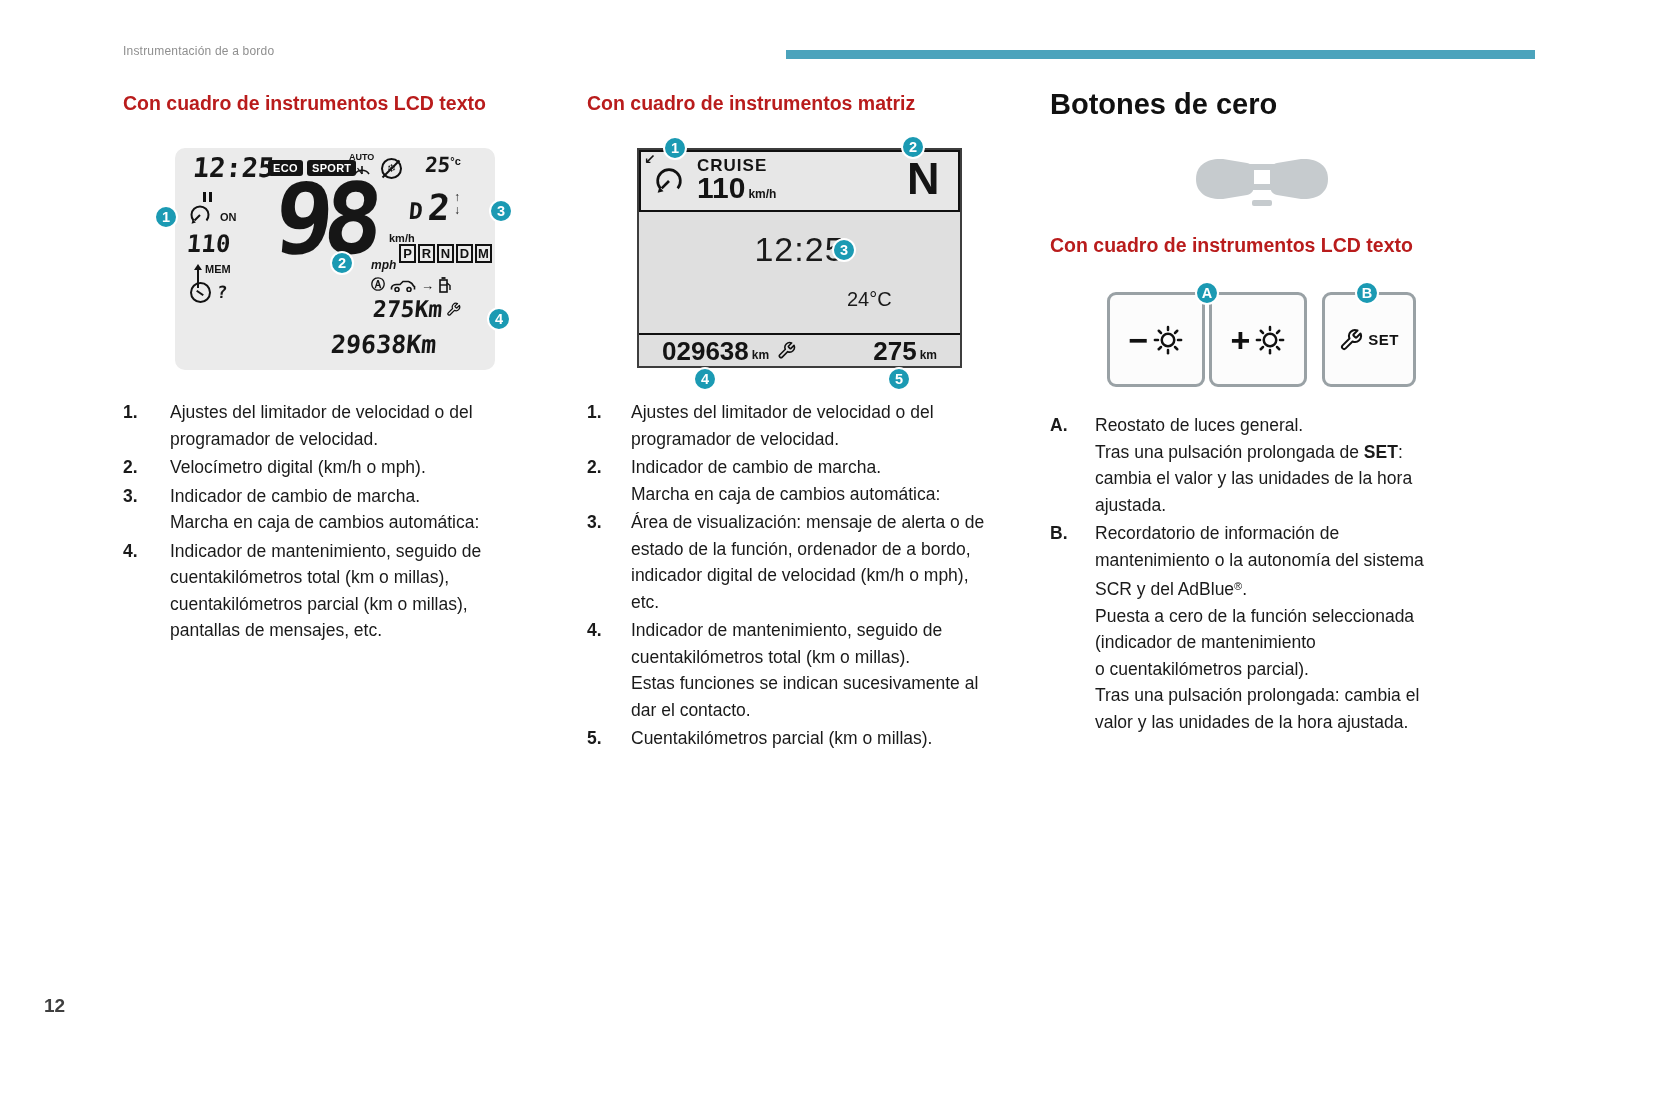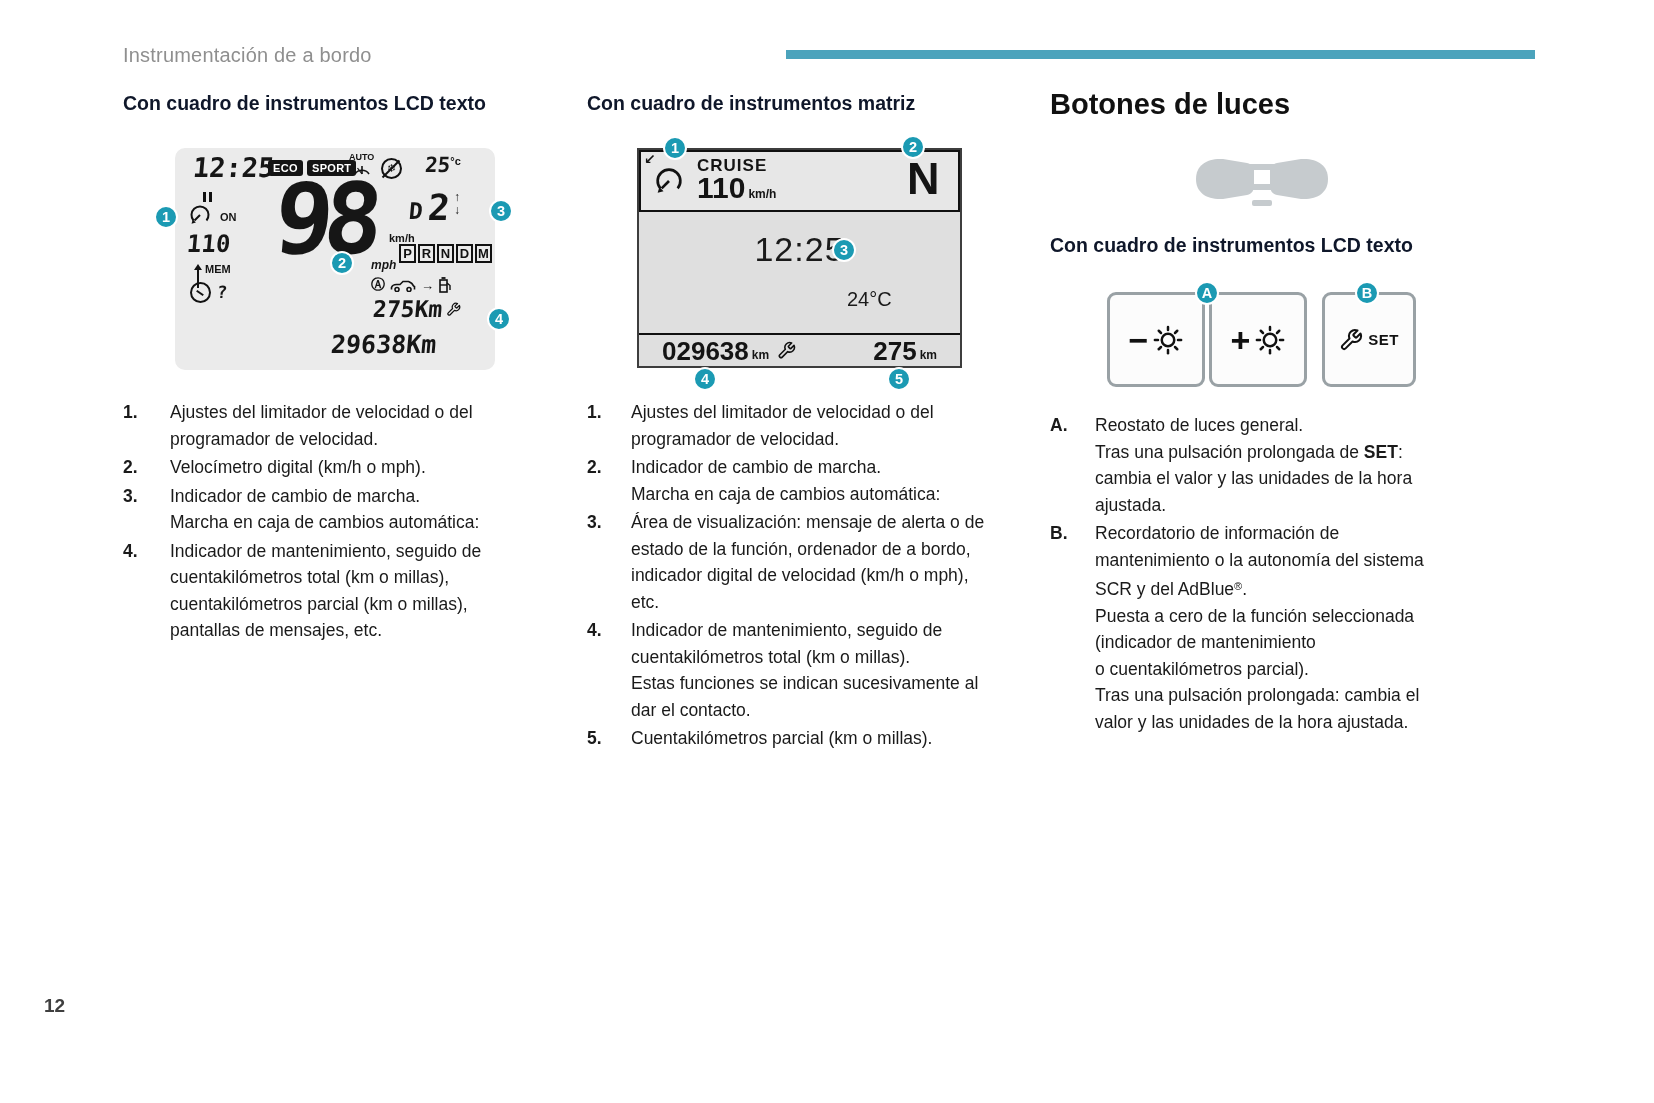--- a/index.html
+++ b/index.html
@@ -4,25 +4,25 @@
 <style>
   * { box-sizing: border-box; margin: 0; padding: 0; }
   html,body { width:1654px; height:1103px; }
   body {
     font-family:"Liberation Sans","DejaVu Sans",sans-serif;
     background:#ffffff; color:#141414; position:relative; overflow:hidden;
   }
   .abs { position:absolute; }
 
   
-  .header-title { position:absolute; left:123px; top:44px; font-size:20px; color:#8f8f8f; letter-spacing:.2px; }
+  .header-title { position:absolute; left:123px; top:44px; font-size:12px; color:#8f8f8f; letter-spacing:.2px; }
   .header-bar  { position:absolute; left:786px; top:50px; width:749px; height:9px; background:#4ba3bc; }
 
   
-  .col-heading { position:absolute; font-size:19.5px; font-weight:700; color:#0f172a; }
+  .col-heading { position:absolute; font-size:19.5px; font-weight:700; color:#b91c1c; }
   .big-heading { position:absolute; left:1050px; top:88px; font-size:29px; font-weight:700; color:#111; }
 
   
   .list { position:absolute; font-size:17.5px; line-height:26.5px; color:#1a1a1a; }
   .list-item { display:flex; align-items:flex-start; margin-bottom:2px; }
   .num { font-weight:700; flex:0 0 47px; }
   .num-narrow { flex:0 0 45px; }
   .txt { white-space:pre-line; }
   .txt b { font-weight:700; }
   .txt sup { font-size:11px; vertical-align:5px; }
@@ -247,21 +247,21 @@
         <span class="num" style="flex-basis:44px;">4.</span>
         <span class="txt">Indicador de mantenimiento, seguido de cuentakilómetros total (km o millas).
 Estas funciones se indican sucesivamente al dar el contacto.</span>
       </div>
     <div class="list-item">
         <span class="num" style="flex-basis:44px;">5.</span>
         <span class="txt">Cuentakilómetros parcial (km o millas).</span>
       </div>
   </div>
 
-  <div class="big-heading">Botones de luces</div>
+  <div class="big-heading">Botones de cero</div>
 
   <svg class="abs" style="left:1192px; top:150px;" width="140" height="58" viewBox="0 0 140 58">
     <path d="M4 29 C4 15 15 8 31 9 L55 13 C60 14 62 18 62 22 L62 36 C62 40 60 44 55 45 L31 49 C15 50 4 43 4 29 Z" fill="#c6cbce"></path>
     <path d="M136 29 C136 15 125 8 109 9 L85 13 C80 14 78 18 78 22 L78 36 C78 40 80 44 85 45 L109 49 C125 50 136 43 136 29 Z" fill="#c6cbce"></path>
     <rect x="59" y="17" width="22" height="20" fill="none" stroke="#c6cbce" stroke-width="6"></rect>
     <rect x="60" y="50" width="20" height="6" rx="2" fill="#c6cbce"></rect>
   </svg>
 
   <div class="col-heading" style="left:1050px; top:234px;">Con cuadro de instrumentos LCD texto</div>
 

